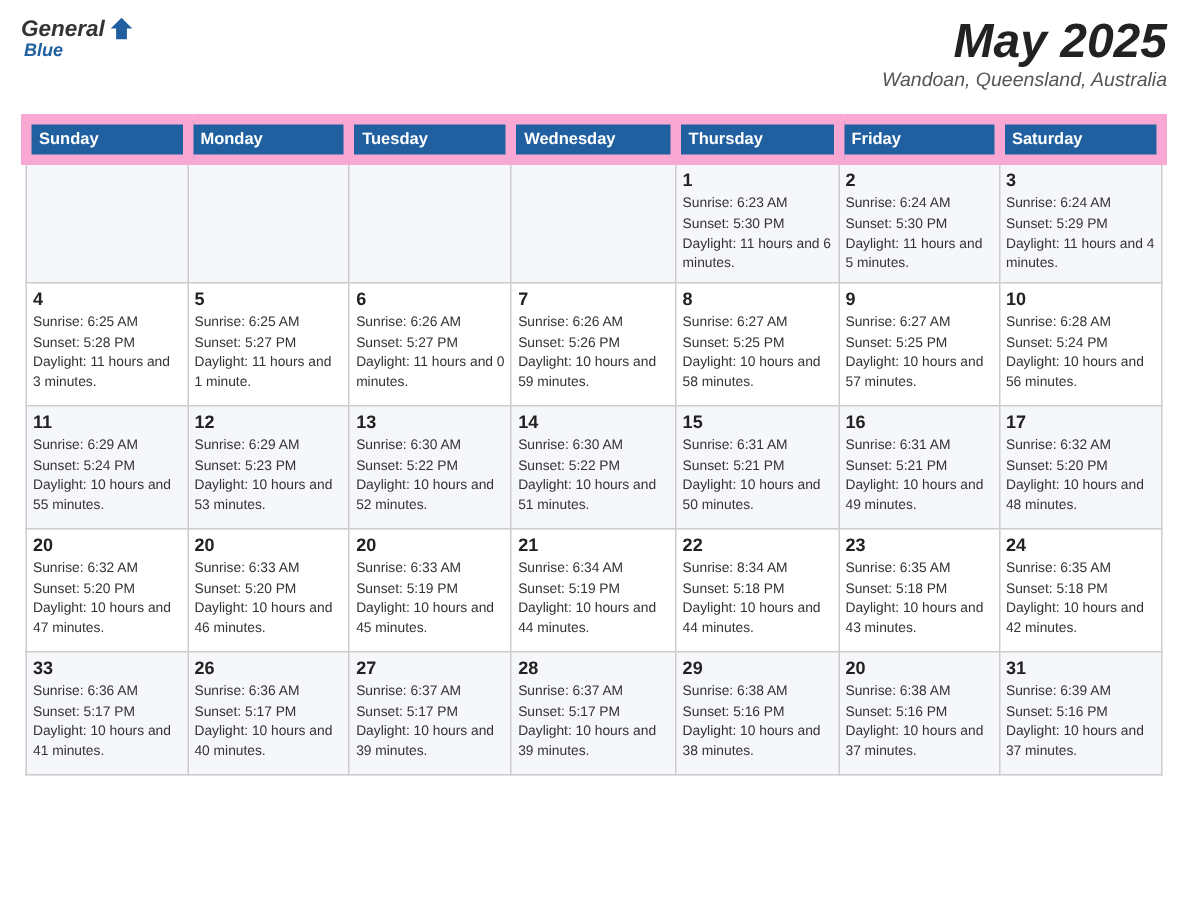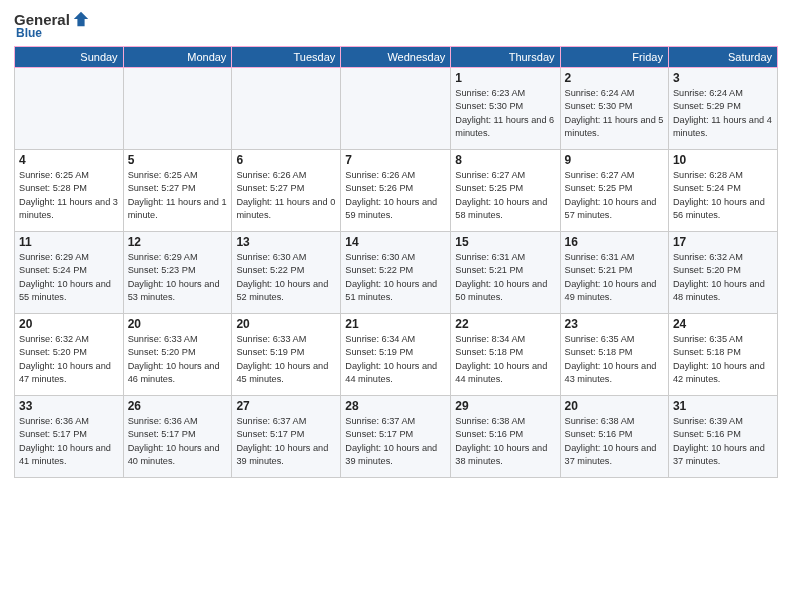--- a/index.html
+++ b/index.html
@@ -13,21 +13,22 @@
     .page {
       width: 792px;
       height: 612px;
       padding: 10px 14px;
       background: #fff;
     }
     .header {
       display: flex;
       justify-content: space-between;
       align-items: flex-start;
-      margin-bottom: 6px;
+      margin-bottom: 16px;
+      font-style: italic;
     }
     .logo {
       display: flex;
       flex-direction: column;
       align-items: flex-start;
     }
     .logo-text {
       display: flex;
       align-items: center;
       gap: 2px;
@@ -51,24 +52,24 @@
     }
     .calendar {
       width: 100%;
       border-collapse: collapse;
       border: 1px solid #ccc;
     }
     .calendar th {
       background: #2060a0;
       color: #fff;
       font-size: 11px;
-      font-weight: normal;
+      font-weight: bold;
       padding: 4px 5px;
-      text-align: right;
-      border: 1px solid #f9a8d4;
+      text-align: left;
+      border: 7px solid #f9a8d4;
     }
     .calendar td {
       vertical-align: top;
       border: 1px solid #ccc;
       padding: 3px 4px;
       width: 113px;
       height: 82px;
       background: #fff;
     }
     .calendar tr:nth-child(odd) td {
@@ -100,20 +101,24 @@
   <div class="header">
     <div class="logo">
       <div class="logo-text">
         <span style="font-size:15px;font-weight:bold;color:#333;">General</span>
         <svg class="logo-icon" viewBox="0 0 20 20">
           <polygon points="10,2 18,10 14,10 14,18 6,18 6,10 2,10" fill="#2060a0"></polygon>
         </svg>
       </div>
       <span style="font-size:12px;font-weight:bold;color:#2060a0;margin-top:-2px;margin-left:2px;">Blue</span>
     </div>
+    <div class="title-block">
+      <div class="month-title">May 2025</div>
+      <div class="location">Wandoan, Queensland, Australia</div>
+    </div>
   </div>
 
   <table class="calendar">
     <thead>
       <tr>
       <th>Sunday</th>
           <th>Monday</th>
           <th>Tuesday</th>
           <th>Wednesday</th>
           <th>Thursday</th>

